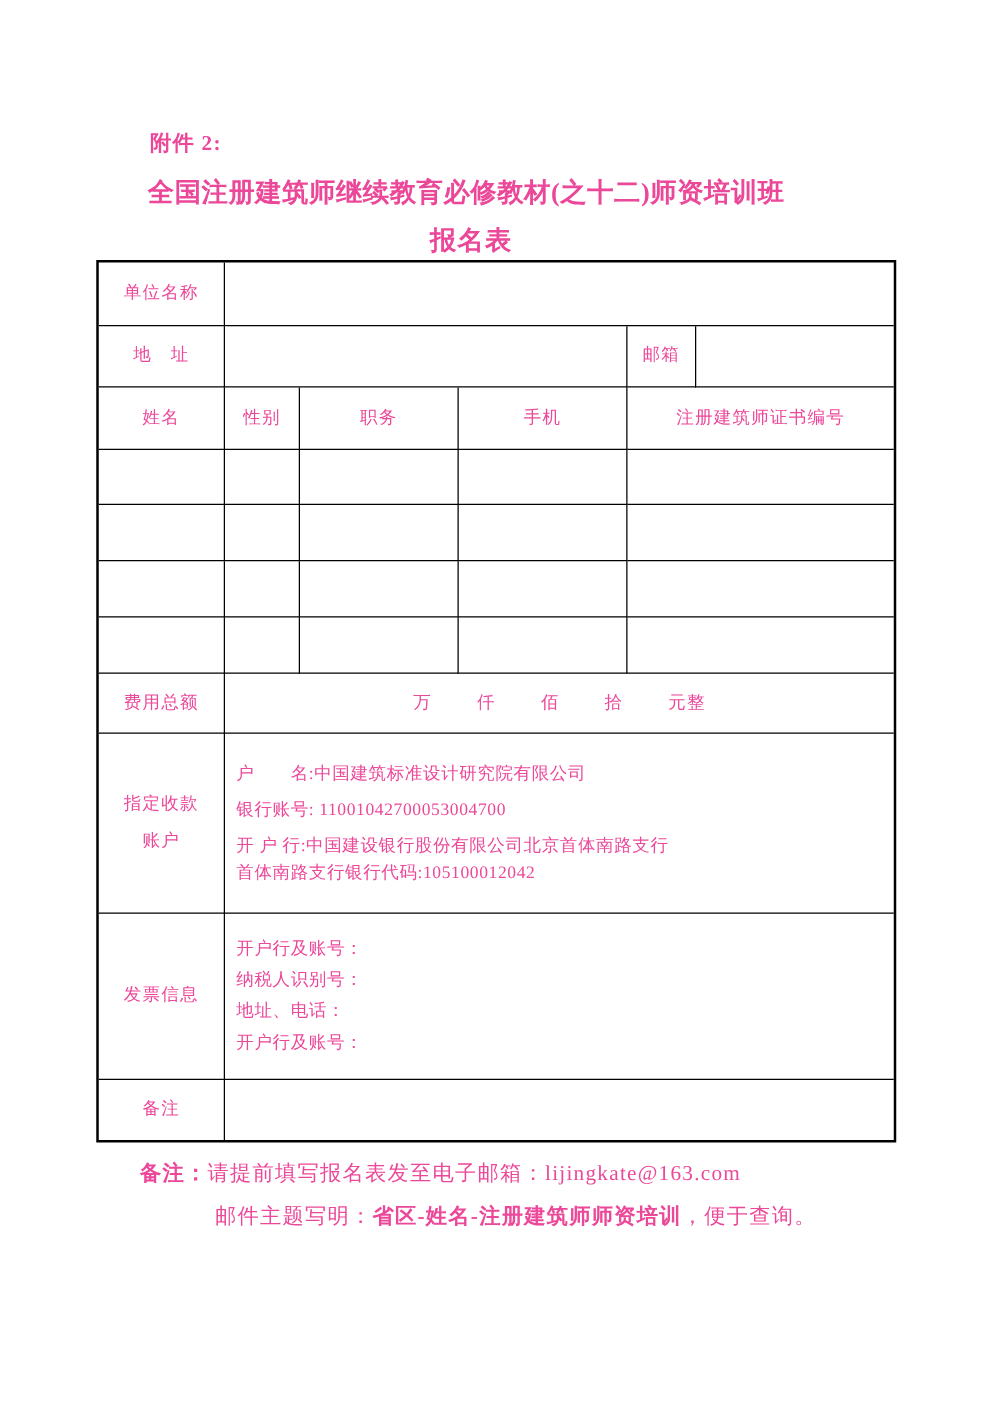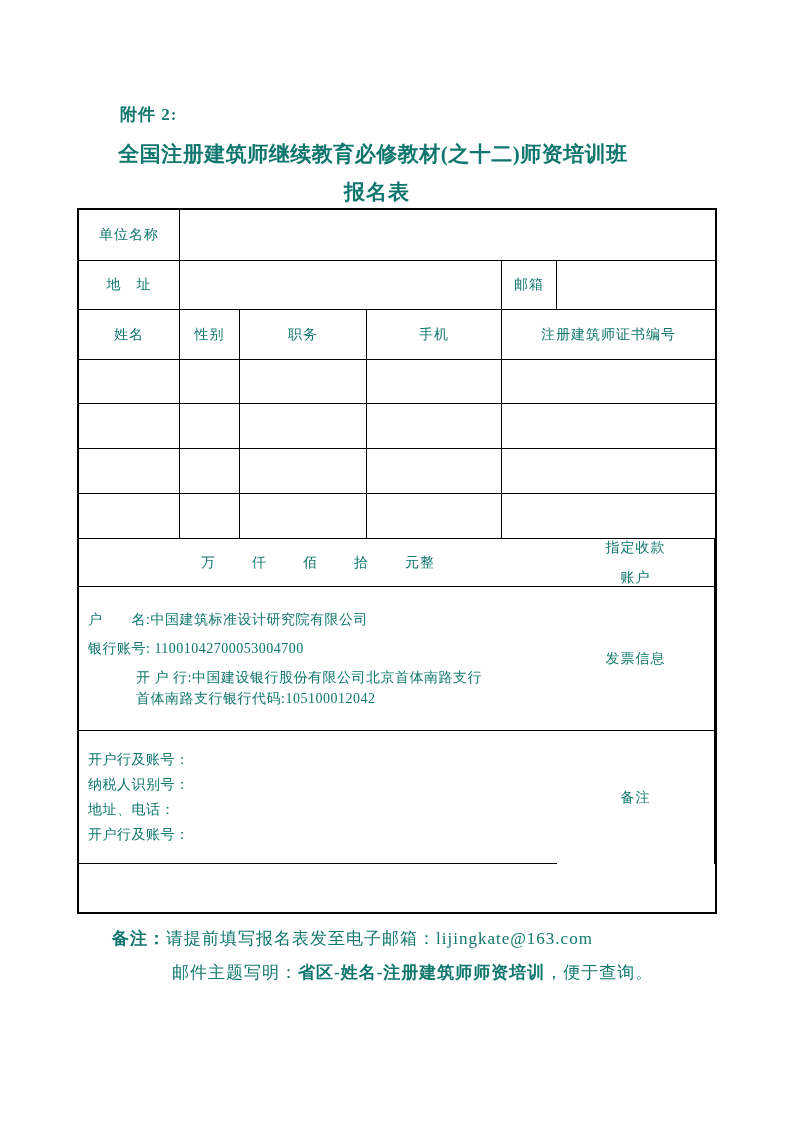--- a/index.html
+++ b/index.html
@@ -1,18 +1,18 @@
 <!DOCTYPE html>
 <html><head>
 <meta charset="utf-8">
 <style>
   * { margin:0; padding:0; box-sizing:border-box; }
   html,body { background:#ffffff; }
   .page {
-    width:793px; height:1122px; background:#ffffff; color:#0f766e;
+    width:793px; height:1122px; background:#ffffff; color:#ec4899;
     font-family:"Liberation Serif","DejaVu Serif",serif;
     position:relative; overflow:hidden;
   }
   .content { padding:104px 76px 0 77px; }
 
   .attachment { font-size:17px; font-weight:bold; margin-left:43px; line-height:22px; letter-spacing:1px; }
   .title { margin-top:15px; text-align:center; font-size:21px; font-weight:bold; letter-spacing:0.5px; line-height:26px; padding-right:48px; }
   .subtitle { margin-top:12px; text-align:center; font-size:21px; font-weight:bold; letter-spacing:1px; line-height:26px; padding-right:40px; }
 
   .form-table {
@@ -34,21 +34,21 @@
   .sp5 { grid-column:span 5; }
   .colcell { flex-direction:column; }
 
   .fee-value { gap:36px; letter-spacing:1px; }
 
   .payee-content, .invoice-content {
     flex-direction:column; align-items:flex-start; justify-content:center;
     padding-left:9px; padding-right:6px; letter-spacing:0.5px;
   }
   .payee-line { line-height:21px; margin-bottom:8px; white-space:nowrap; }
-  .payee-line.tight { margin-bottom:0;margin-left:48px; }
+  .payee-line.tight { margin-bottom:0; }
   .invoice-line { line-height:25px; white-space:nowrap; }
   .payee-label-line { line-height:30px; }
 
   .notes { margin-top:14px; font-size:17px; letter-spacing:1px; }
   .note-line-1 { margin-left:35px; line-height:22px; }
   .note-line-2 { margin-left:95px; margin-top:12px; line-height:22px; }
   .b { font-weight:bold; }
 </style>
 </head>
 <body>
@@ -93,20 +93,21 @@
       <div class="c"></div>
       <div class="c"></div>
       <div class="c sp2 nr"></div>
 
       <div class="c"></div>
       <div class="c"></div>
       <div class="c"></div>
       <div class="c"></div>
       <div class="c sp2 nr"></div>
 
+      <div class="c">费用总额</div>
       <div class="c sp5 nr fee-value">
         <span>万</span>
         <span>仟</span>
         <span>佰</span>
         <span>拾</span>
         <span>元整</span>
       </div>
 
       <div class="c colcell">
         <div class="payee-label-line">指定收款</div>

